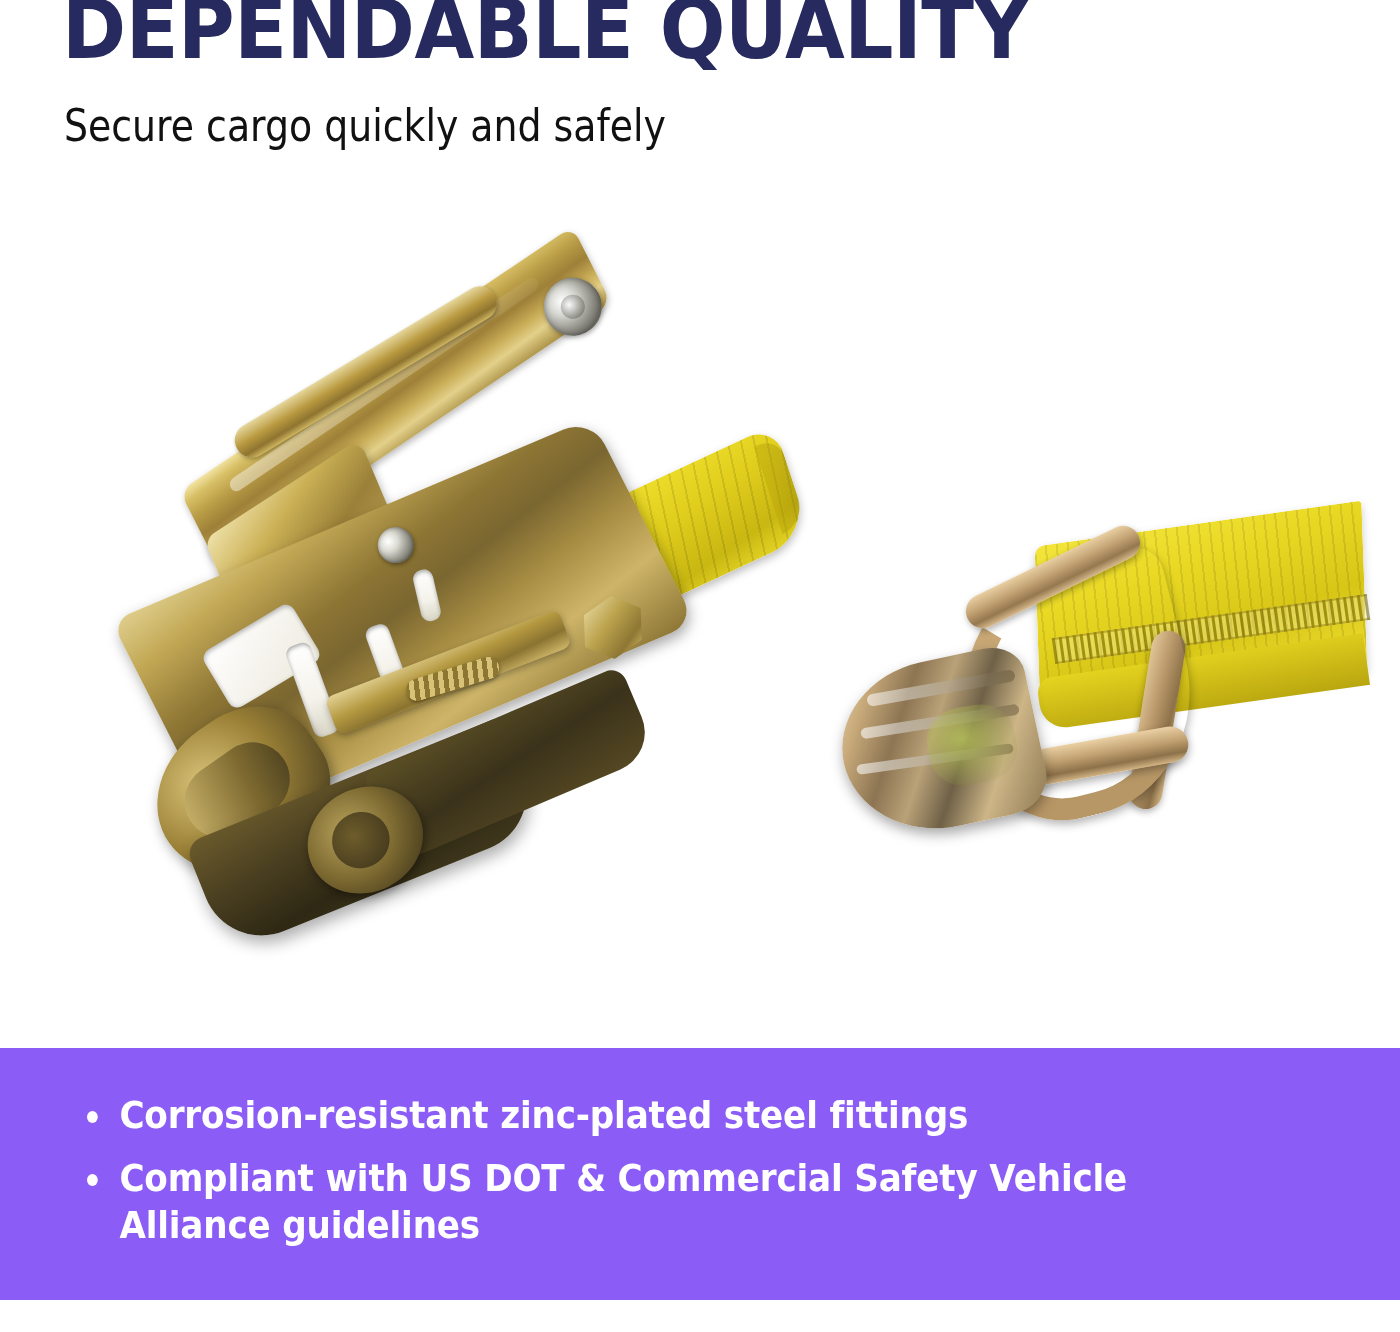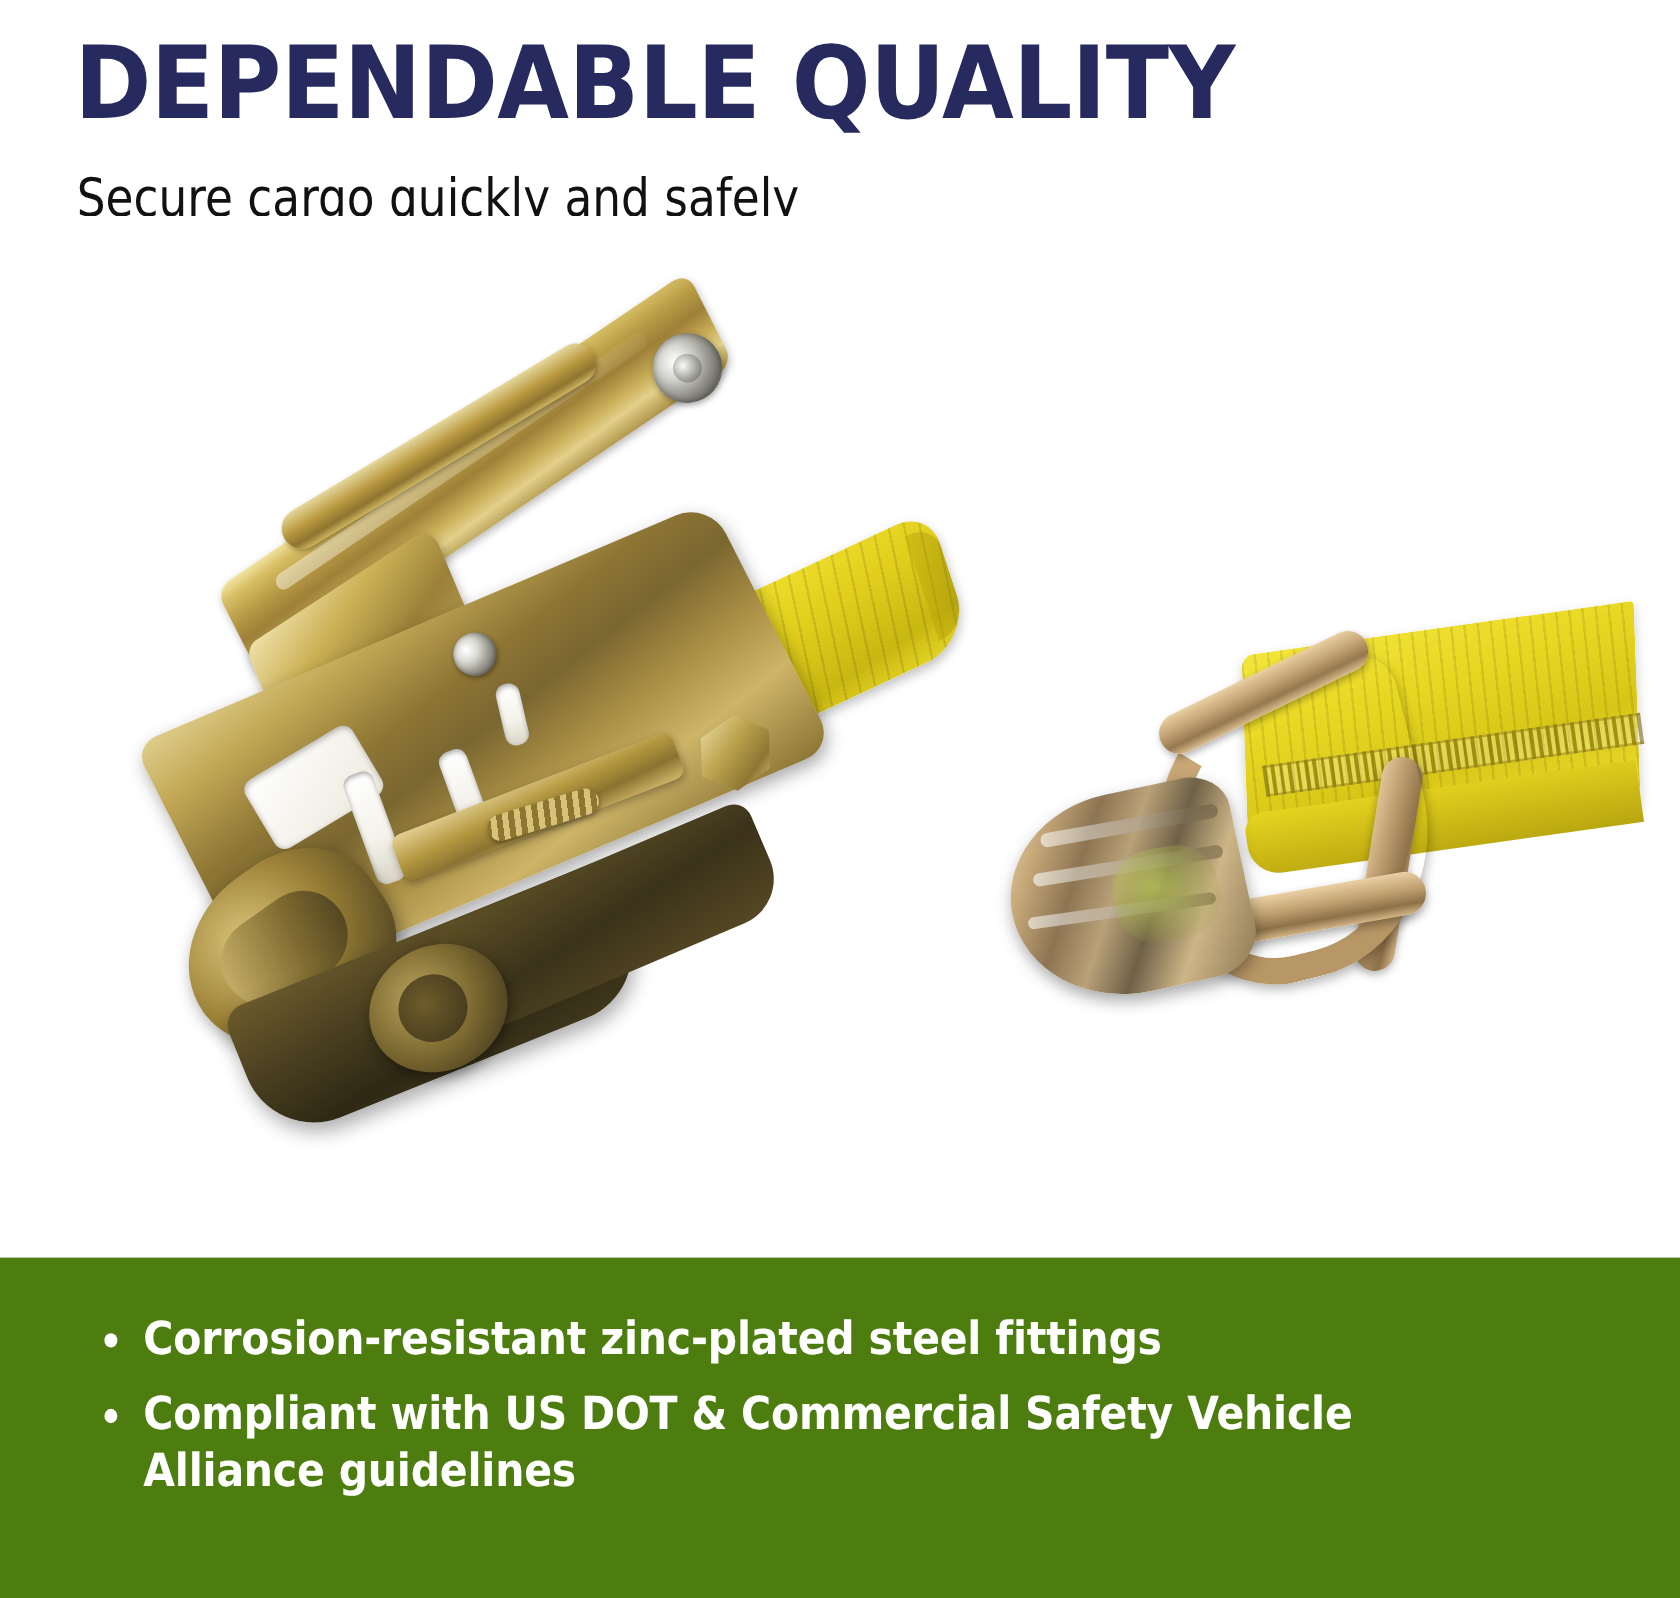--- a/index.html
+++ b/index.html
@@ -19,21 +19,20 @@
     height:1332px;
     background:#ffffff;
   }
 
   
   .header-block {
     position:absolute;
     left:0; top:0;
     width:1332px;
     height:180px;
-    margin-top:40px;
   }
 
   .headline {
     position:absolute;
     left:62px;
     top:-13px;
     font-family:"DejaVu Sans", sans-serif;
     font-weight:700;
     font-size:84px;
     letter-spacing:-0.5px;
@@ -431,22 +430,22 @@
     border-radius:40%;
     background:radial-gradient(ellipse at 40% 40%, rgba(190,205,90,.75), rgba(140,150,60,.15) 70%, transparent);
     transform:rotate(-10deg);
   }
 
   
   .features {
     position:absolute;
     left:0; top:1048px;
     width:1400px;
-    height:284px;
-    background:#4d7c0f;
+    height:252px;
+    background:#8b5cf6;
   }
 
   .feature-list {
     position:absolute;
     left:78px;
     top:44px;
     width:1260px;
     list-style:none;
   }
 

